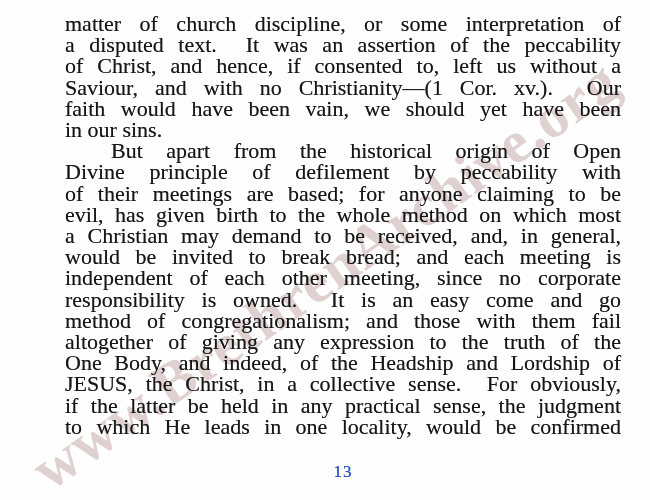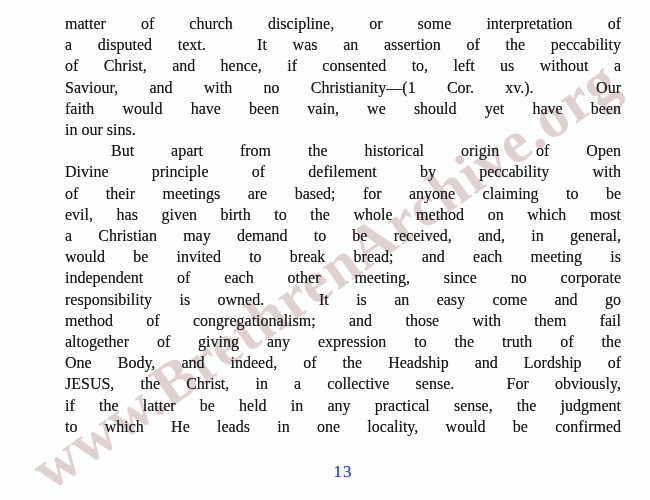--- a/index.html
+++ b/index.html
@@ -33,21 +33,21 @@
     transform: rotate(-35deg);
     user-select: none;
     white-space: nowrap;
     z-index: 1;
   }
   .text-block {
     position: absolute;
     left: 65px;
     top: 13px;
     width: 556px;
-    font-size: 16px;
+    font-size: 22px;
     line-height: 21.2px;
     color: #161616;
     text-shadow: 0 0 0.5px rgba(20, 20, 20, 0.55);
     z-index: 2;
   }
   .para { margin: 0; }
   .line {
     text-align: justify;
     text-align-last: justify;
   }

